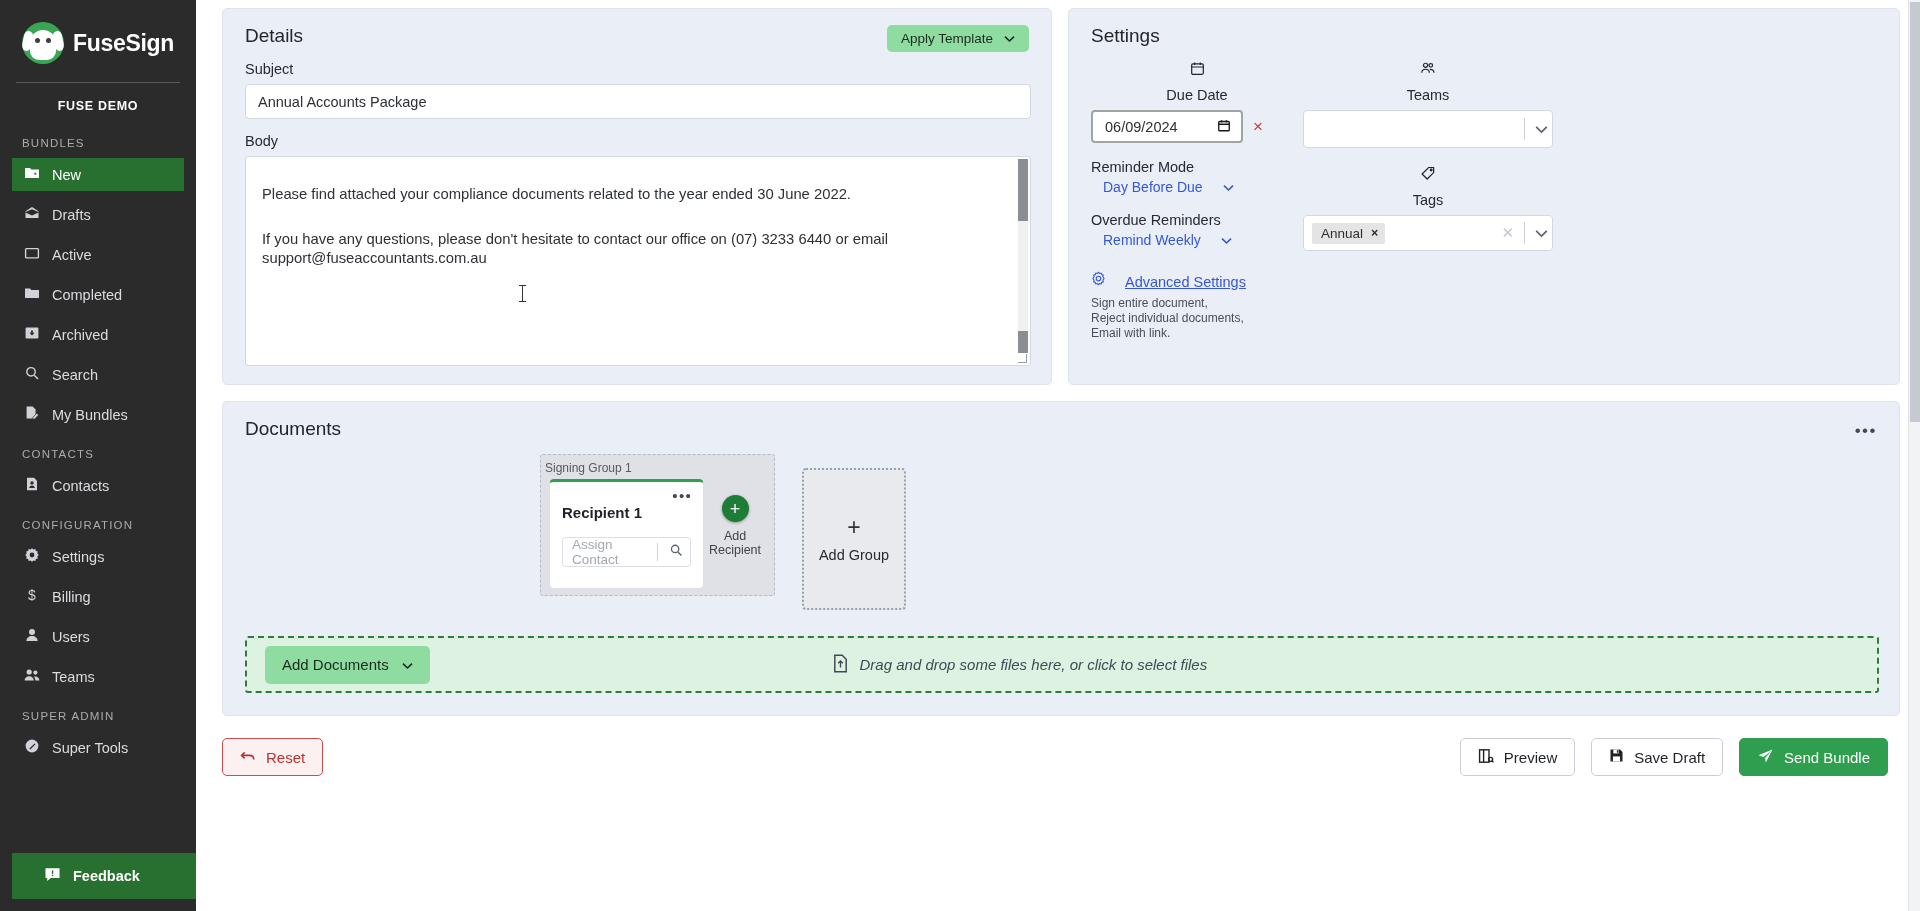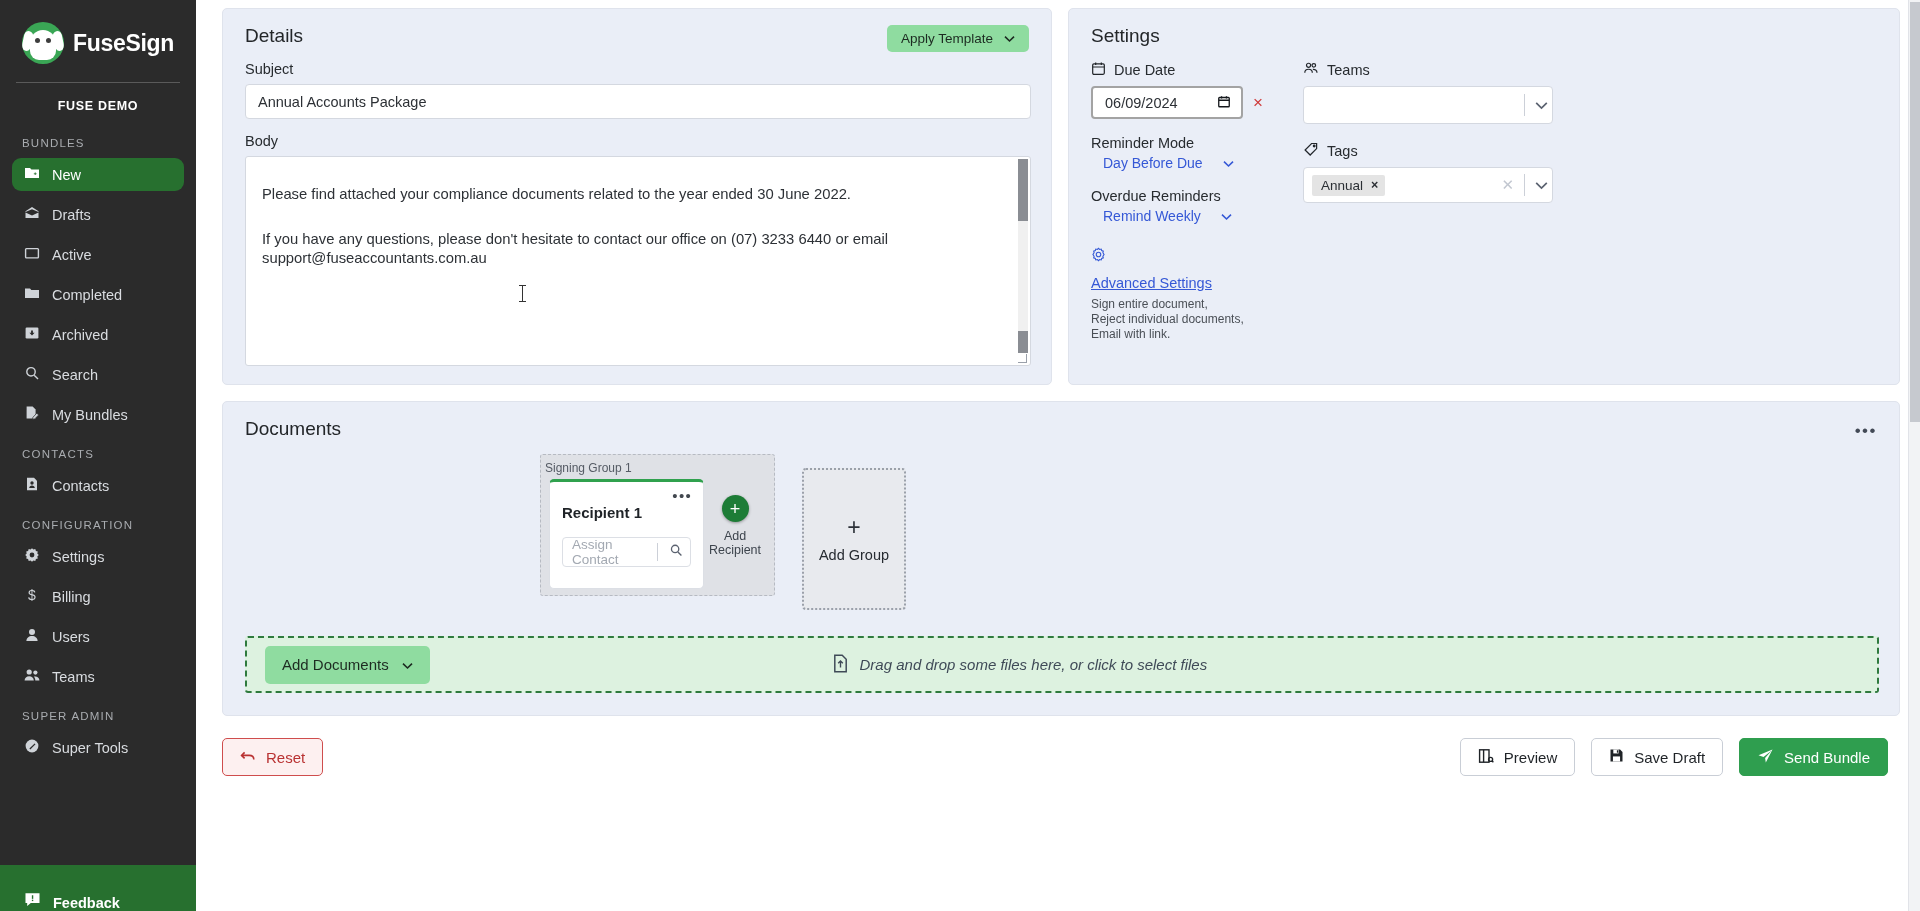--- a/index.html
+++ b/index.html
@@ -52,28 +52,28 @@
     text-align: center; font-size: 12.5px; font-weight: bold;
     color: #ffffff; letter-spacing: 0.7px; padding: 16px 0 14px 0;
   }
   .sb-section {
     font-size: 11.5px; letter-spacing: 1.2px; color: #a9acb0;
     padding: 10px 0 9px 22px; font-weight: normal;
   }
   .sb-item {
     display: flex; align-items: center; gap: 12px;
     height: 33px; margin: 0 12px 7px 12px;
-    padding-left: 12px; border-radius: 9px;
+    padding-left: 12px; border-radius: 0;
     font-size: 14.5px; color: #d9dce0; cursor: pointer;
   }
   .sb-item.active { background: #27702f; color: #ffffff; }
   .sb-item.feedback {
     background: #27702f; color: #ffffff; font-weight: bold;
-    margin: 0; border-radius: 0; height: 46px; padding-left: 24px;
-    position: absolute; bottom: 0; left: 0; right: 0; width: 196px; align-items: flex-end;
+    margin: 12px; border-radius: 0; height: 46px; padding-left: 32px;
+    position: absolute; bottom: 0; left: 0; right: 0; width: 196px;
   }
   .sb-item svg { flex: 0 0 auto; }
   .sb-scroll-space { flex: 1 1 auto; }
 
   
   .sb-scrollbar {
     position: absolute; top: 0; left: 196px; width: 11px; height: 911px;
     background: #eceff4; border-left: 1px solid #dcdfe4;
   }
   .sb-scrollbar .thumb {
@@ -141,37 +141,37 @@
   }
   .text-caret:before { top: 0; }
   .text-caret:after { bottom: 0; }
 
   
   .settings-grid { display: flex; gap: 0; }
   .settings-col-left { width: 212px; }
   .settings-col-right { flex: 1 1 auto; max-width: 250px; }
   .s-label {
     display: flex; align-items: center; gap: 8px;
-    font-size: 14.5px; color: #272b2f; margin-bottom: 7px;
+    font-size: 14.5px; color: #272b2f; margin-bottom: 7px; flex-direction: column;
   }
   .s-label-plain { font-size: 14.5px; color: #272b2f; margin: 16px 0 3px 0; }
   .date-row { display: flex; align-items: center; gap: 10px; }
   .date-input {
     width: 152px; height: 33px; background: #ffffff;
     border: 2px solid #a3a3a3; border-radius: 4px;
     display: flex; align-items: center; justify-content: space-between;
     padding: 0 10px 0 12px; font-size: 14.5px; color: #2c3035; cursor: text;
   }
   .date-clear { color: #cf3a3a; font-size: 17px; cursor: pointer; line-height: 1; }
   .link-select {
     display: inline-flex; align-items: center; gap: 20px;
     font-size: 14px; color: #3558d6; cursor: pointer; margin-left: 12px;
   }
   .adv-row {
-    display: flex; align-items: flex-start; gap: 9px; margin-top: 22px; flex-direction: column;
+    display: flex; align-items: flex-end; gap: 19px; margin-top: 22px;
   }
   .adv-link {
     font-size: 14.5px; color: #3558d6; text-decoration: underline; cursor: pointer;
   }
   .adv-note { font-size: 12px; color: #4a4f56; line-height: 1.27; margin-top: 6px; }
 
   .select-box {
     width: 100%; min-height: 36px; background: #ffffff;
     border: 1px solid #d4d8e0; border-radius: 4px;
     display: flex; align-items: center; padding: 4px 4px 4px 8px; gap: 4px;

